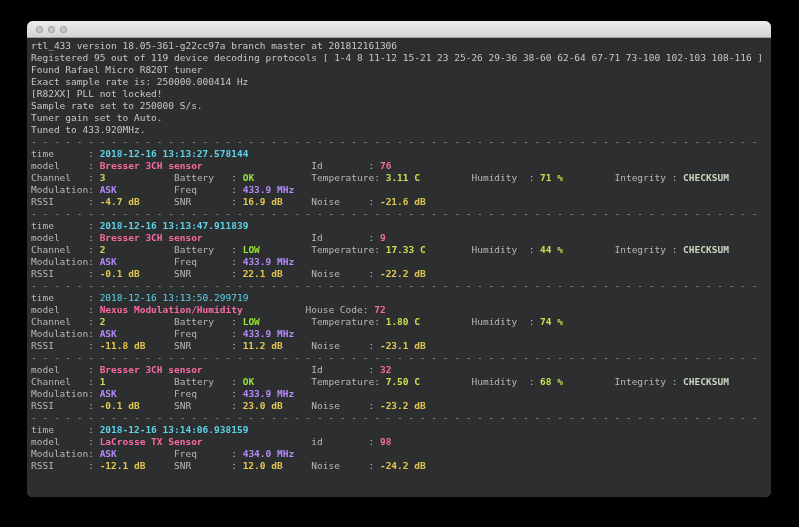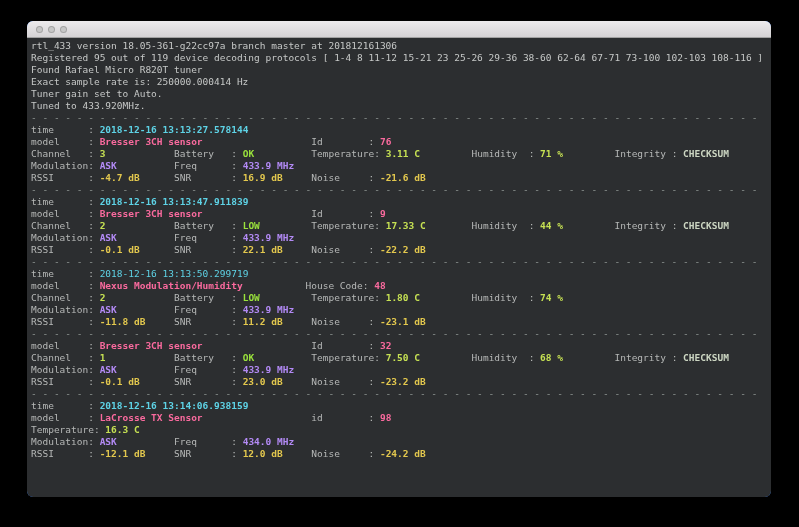--- a/index.html
+++ b/index.html
@@ -48,45 +48,46 @@
   <div class="titlebar">
     <span class="tl"></span>
     <span class="tl"></span>
     <span class="tl"></span>
   </div>
   <div class="terminal" style="background: rgb(44, 46, 48);">
       <div class="tline"><span style="color: rgb(198, 200, 199);">rtl_433 version 18.05-361-g22cc97a branch master at 201812161306</span></div>
       <div class="tline"><span style="color: rgb(198, 200, 199);">Registered 95 out of 119 device decoding protocols [ 1-4 8 11-12 15-21 23 25-26 29-36 38-60 62-64 67-71 73-100 102-103 108-116 ]</span></div>
       <div class="tline"><span style="color: rgb(198, 200, 199);">Found Rafael Micro R820T tuner</span></div>
       <div class="tline"><span style="color: rgb(198, 200, 199);">Exact sample rate is: 250000.000414 Hz</span></div>
+      <div class="tline"><span style="color: rgb(198, 200, 199);">[R82XX] PLL not locked!</span></div>
+      <div class="tline"><span style="color: rgb(198, 200, 199);">Sample rate set to 250000 S/s.</span></div>
       <div class="tline"><span style="color: rgb(198, 200, 199);">Tuner gain set to Auto.</span></div>
       <div class="tline"><span style="color: rgb(198, 200, 199);">Tuned to 433.920MHz.</span></div>
       <div class="tline"><span style="color: rgb(146, 153, 149);">- - - - - - - - - - - - - - - - - - - - - - - - - - - - - - - - - - - - - - - - - - - - - - - - - - - - - - - - - - - - - - - - </span></div>
       <div class="tline"><span style="color: rgb(182, 184, 183);">time      : </span><span style="color: rgb(94, 211, 230); font-weight: bold;">2018-12-16 13:13:27.578144</span></div>
       <div class="tline"><span style="color: rgb(182, 184, 183);">model     : </span><span style="color: rgb(250, 106, 158); font-weight: bold;">Bresser 3CH sensor</span><span style="color: rgb(182, 184, 183);">                   Id        : </span><span style="color: rgb(250, 106, 158); font-weight: bold;">76</span></div>
       <div class="tline"><span style="color: rgb(182, 184, 183);">Channel   : </span><span style="color: rgb(198, 225, 83); font-weight: bold;">3</span><span style="color: rgb(182, 184, 183);">            Battery   : </span><span style="color: rgb(154, 226, 60); font-weight: bold;">OK</span><span style="color: rgb(182, 184, 183);">          Temperature: </span><span style="color: rgb(198, 225, 83); font-weight: bold;">3.11 C</span><span style="color: rgb(182, 184, 183);">         Humidity  : </span><span style="color: rgb(198, 225, 83); font-weight: bold;">71 %</span><span style="color: rgb(182, 184, 183);">         Integrity : </span><span style="color: rgb(204, 214, 194); font-weight: bold;">CHECKSUM</span></div>
       <div class="tline"><span style="color: rgb(182, 184, 183);">Modulation: </span><span style="color: rgb(179, 138, 245); font-weight: bold;">ASK</span><span style="color: rgb(182, 184, 183);">          Freq      : </span><span style="color: rgb(179, 138, 245); font-weight: bold;">433.9 MHz</span></div>
       <div class="tline"><span style="color: rgb(182, 184, 183);">RSSI      : </span><span style="color: rgb(227, 200, 78); font-weight: bold;">-4.7 dB</span><span style="color: rgb(182, 184, 183);">      SNR       : </span><span style="color: rgb(227, 200, 78); font-weight: bold;">16.9 dB</span><span style="color: rgb(182, 184, 183);">     Noise     : </span><span style="color: rgb(227, 200, 78); font-weight: bold;">-21.6 dB</span></div>
       <div class="tline"><span style="color: rgb(146, 153, 149);">- - - - - - - - - - - - - - - - - - - - - - - - - - - - - - - - - - - - - - - - - - - - - - - - - - - - - - - - - - - - - - - - </span></div>
       <div class="tline"><span style="color: rgb(182, 184, 183);">time      : </span><span style="color: rgb(94, 211, 230); font-weight: bold;">2018-12-16 13:13:47.911839</span></div>
       <div class="tline"><span style="color: rgb(182, 184, 183);">model     : </span><span style="color: rgb(250, 106, 158); font-weight: bold;">Bresser 3CH sensor</span><span style="color: rgb(182, 184, 183);">                   Id        : </span><span style="color: rgb(250, 106, 158); font-weight: bold;">9</span></div>
       <div class="tline"><span style="color: rgb(182, 184, 183);">Channel   : </span><span style="color: rgb(198, 225, 83); font-weight: bold;">2</span><span style="color: rgb(182, 184, 183);">            Battery   : </span><span style="color: rgb(154, 226, 60); font-weight: bold;">LOW</span><span style="color: rgb(182, 184, 183);">         Temperature: </span><span style="color: rgb(198, 225, 83); font-weight: bold;">17.33 C</span><span style="color: rgb(182, 184, 183);">        Humidity  : </span><span style="color: rgb(198, 225, 83); font-weight: bold;">44 %</span><span style="color: rgb(182, 184, 183);">         Integrity : </span><span style="color: rgb(204, 214, 194); font-weight: bold;">CHECKSUM</span></div>
       <div class="tline"><span style="color: rgb(182, 184, 183);">Modulation: </span><span style="color: rgb(179, 138, 245); font-weight: bold;">ASK</span><span style="color: rgb(182, 184, 183);">          Freq      : </span><span style="color: rgb(179, 138, 245); font-weight: bold;">433.9 MHz</span></div>
       <div class="tline"><span style="color: rgb(182, 184, 183);">RSSI      : </span><span style="color: rgb(227, 200, 78); font-weight: bold;">-0.1 dB</span><span style="color: rgb(182, 184, 183);">      SNR       : </span><span style="color: rgb(227, 200, 78); font-weight: bold;">22.1 dB</span><span style="color: rgb(182, 184, 183);">     Noise     : </span><span style="color: rgb(227, 200, 78); font-weight: bold;">-22.2 dB</span></div>
       <div class="tline"><span style="color: rgb(146, 153, 149);">- - - - - - - - - - - - - - - - - - - - - - - - - - - - - - - - - - - - - - - - - - - - - - - - - - - - - - - - - - - - - - - - </span></div>
       <div class="tline"><span style="color: rgb(182, 184, 183);">time      : </span><span style="color: rgb(94, 211, 230); font-weight: normal;">2018-12-16 13:13:50.299719</span></div>
-      <div class="tline"><span style="color: rgb(182, 184, 183);">model     : </span><span style="color: rgb(250, 106, 158); font-weight: bold;">Nexus Modulation/Humidity</span><span style="color: rgb(182, 184, 183);">           House Code: </span><span style="color: rgb(250, 106, 158); font-weight: bold;">48</span></div>
+      <div class="tline"><span style="color: rgb(182, 184, 183);">model     : </span><span style="color: rgb(250, 106, 158); font-weight: bold;">Nexus Modulation/Humidity</span><span style="color: rgb(182, 184, 183);">           House Code: </span><span style="color: rgb(250, 106, 158); font-weight: bold;">72</span></div>
       <div class="tline"><span style="color: rgb(182, 184, 183);">Channel   : </span><span style="color: rgb(198, 225, 83); font-weight: bold;">2</span><span style="color: rgb(182, 184, 183);">            Battery   : </span><span style="color: rgb(154, 226, 60); font-weight: bold;">LOW</span><span style="color: rgb(182, 184, 183);">         Temperature: </span><span style="color: rgb(198, 225, 83); font-weight: bold;">1.80 C</span><span style="color: rgb(182, 184, 183);">         Humidity  : </span><span style="color: rgb(198, 225, 83); font-weight: bold;">74 %</span></div>
       <div class="tline"><span style="color: rgb(182, 184, 183);">Modulation: </span><span style="color: rgb(179, 138, 245); font-weight: bold;">ASK</span><span style="color: rgb(182, 184, 183);">          Freq      : </span><span style="color: rgb(179, 138, 245); font-weight: bold;">433.9 MHz</span></div>
       <div class="tline"><span style="color: rgb(182, 184, 183);">RSSI      : </span><span style="color: rgb(227, 200, 78); font-weight: bold;">-11.8 dB</span><span style="color: rgb(182, 184, 183);">     SNR       : </span><span style="color: rgb(227, 200, 78); font-weight: bold;">11.2 dB</span><span style="color: rgb(182, 184, 183);">     Noise     : </span><span style="color: rgb(227, 200, 78); font-weight: bold;">-23.1 dB</span></div>
       <div class="tline"><span style="color: rgb(146, 153, 149);">- - - - - - - - - - - - - - - - - - - - - - - - - - - - - - - - - - - - - - - - - - - - - - - - - - - - - - - - - - - - - - - - </span></div>
       <div class="tline"><span style="color: rgb(182, 184, 183);">model     : </span><span style="color: rgb(250, 106, 158); font-weight: bold;">Bresser 3CH sensor</span><span style="color: rgb(182, 184, 183);">                   Id        : </span><span style="color: rgb(250, 106, 158); font-weight: bold;">32</span></div>
       <div class="tline"><span style="color: rgb(182, 184, 183);">Channel   : </span><span style="color: rgb(198, 225, 83); font-weight: bold;">1</span><span style="color: rgb(182, 184, 183);">            Battery   : </span><span style="color: rgb(154, 226, 60); font-weight: bold;">OK</span><span style="color: rgb(182, 184, 183);">          Temperature: </span><span style="color: rgb(198, 225, 83); font-weight: bold;">7.50 C</span><span style="color: rgb(182, 184, 183);">         Humidity  : </span><span style="color: rgb(198, 225, 83); font-weight: bold;">68 %</span><span style="color: rgb(182, 184, 183);">         Integrity : </span><span style="color: rgb(204, 214, 194); font-weight: bold;">CHECKSUM</span></div>
       <div class="tline"><span style="color: rgb(182, 184, 183);">Modulation: </span><span style="color: rgb(179, 138, 245); font-weight: bold;">ASK</span><span style="color: rgb(182, 184, 183);">          Freq      : </span><span style="color: rgb(179, 138, 245); font-weight: bold;">433.9 MHz</span></div>
       <div class="tline"><span style="color: rgb(182, 184, 183);">RSSI      : </span><span style="color: rgb(227, 200, 78); font-weight: bold;">-0.1 dB</span><span style="color: rgb(182, 184, 183);">      SNR       : </span><span style="color: rgb(227, 200, 78); font-weight: bold;">23.0 dB</span><span style="color: rgb(182, 184, 183);">     Noise     : </span><span style="color: rgb(227, 200, 78); font-weight: bold;">-23.2 dB</span></div>
       <div class="tline"><span style="color: rgb(146, 153, 149);">- - - - - - - - - - - - - - - - - - - - - - - - - - - - - - - - - - - - - - - - - - - - - - - - - - - - - - - - - - - - - - - - </span></div>
       <div class="tline"><span style="color: rgb(182, 184, 183);">time      : </span><span style="color: rgb(94, 211, 230); font-weight: bold;">2018-12-16 13:14:06.938159</span></div>
       <div class="tline"><span style="color: rgb(182, 184, 183);">model     : </span><span style="color: rgb(250, 106, 158); font-weight: bold;">LaCrosse TX Sensor</span><span style="color: rgb(182, 184, 183);">                   id        : </span><span style="color: rgb(250, 106, 158); font-weight: bold;">98</span></div>
-      <div class="tline"><span style="color: rgb(182, 184, 183);">Temperature: </span><span style="color: rgb(198, 225, 83); font-weight: bold;">16.3 C</span></div>
       <div class="tline"><span style="color: rgb(182, 184, 183);">Modulation: </span><span style="color: rgb(179, 138, 245); font-weight: bold;">ASK</span><span style="color: rgb(182, 184, 183);">          Freq      : </span><span style="color: rgb(179, 138, 245); font-weight: bold; margin-top: 36px;">434.0 MHz</span></div>
       <div class="tline"><span style="color: rgb(182, 184, 183);">RSSI      : </span><span style="color: rgb(227, 200, 78); font-weight: bold;">-12.1 dB</span><span style="color: rgb(182, 184, 183);">     SNR       : </span><span style="color: rgb(227, 200, 78); font-weight: bold;">12.0 dB</span><span style="color: rgb(182, 184, 183);">     Noise     : </span><span style="color: rgb(227, 200, 78); font-weight: bold;">-24.2 dB</span></div>
     </div>
 </div>
 
 </body></html>

